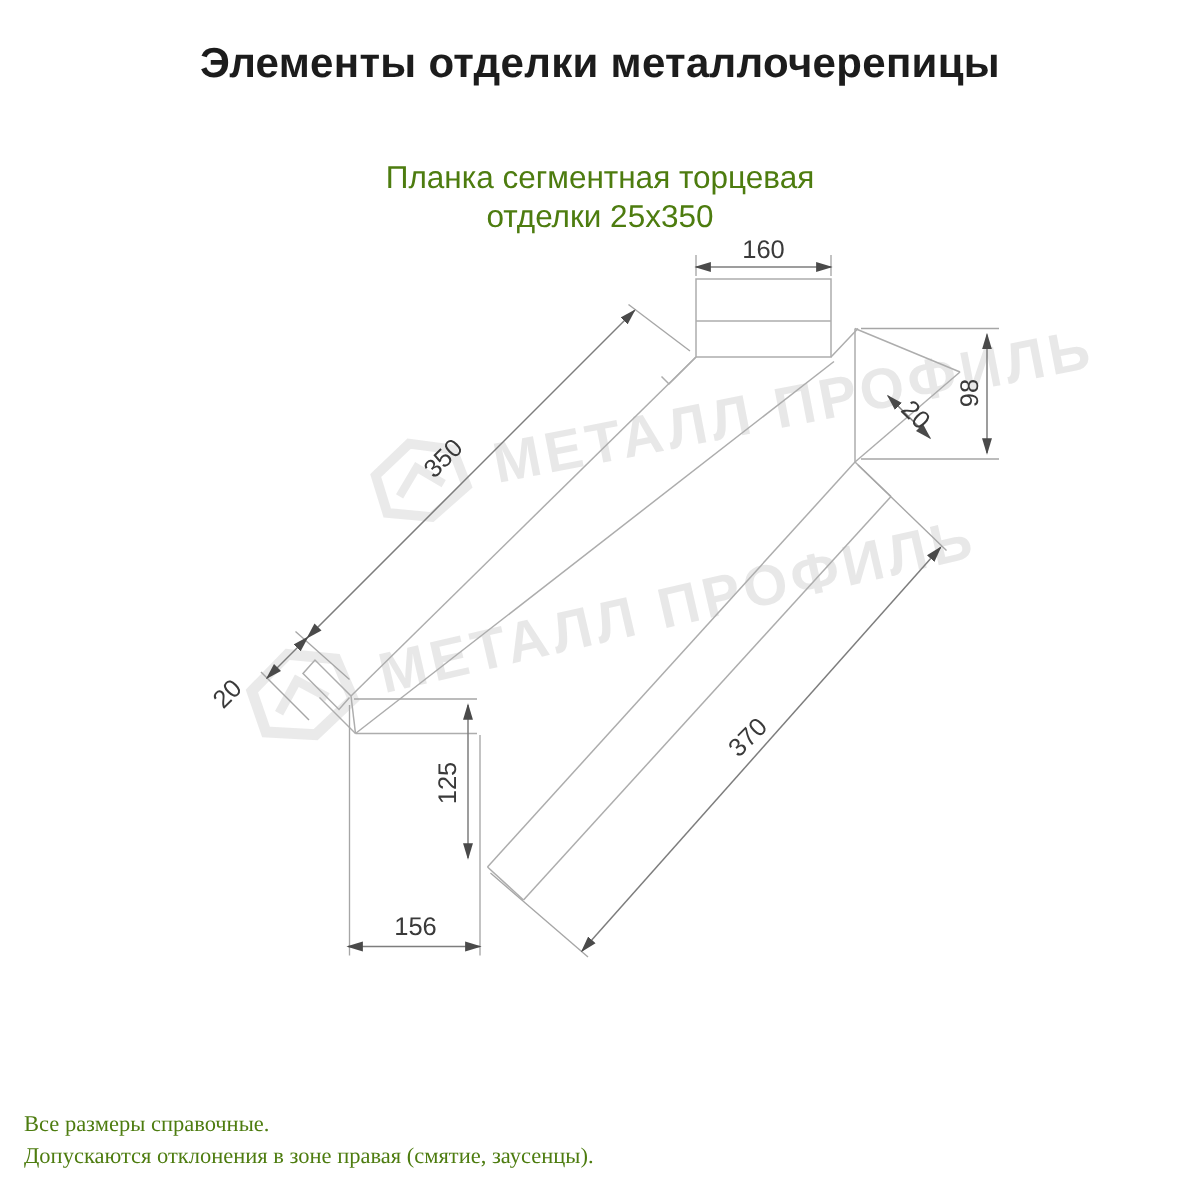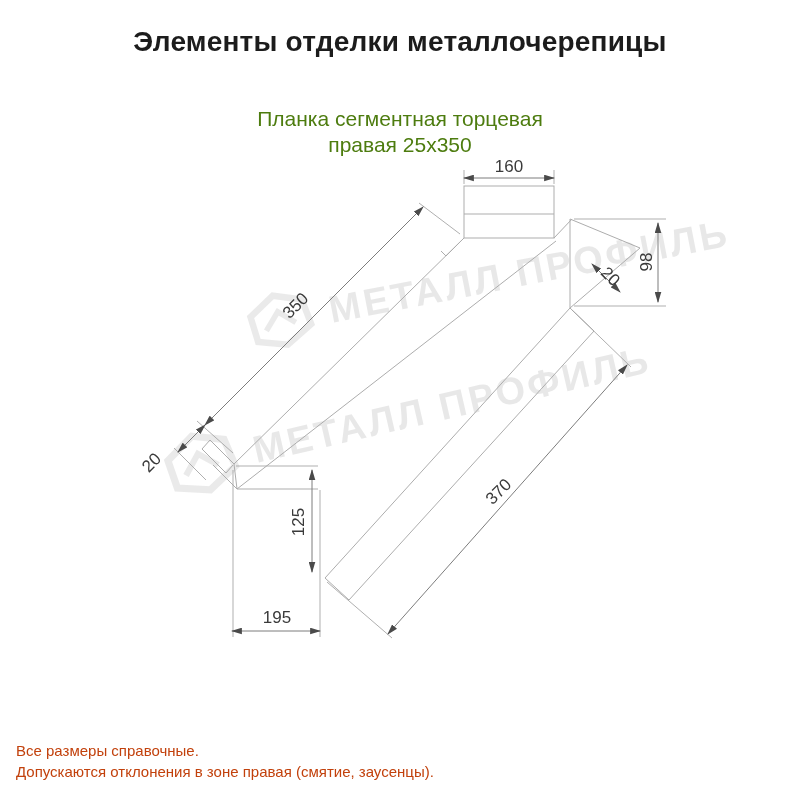--- a/index.html
+++ b/index.html
@@ -49,33 +49,33 @@
     font-size:17px; color:#3a3a3a;
     white-space:nowrap;
     transform:translate(-50%,-50%);
   }
   .rot-m45 { transform:translate(-50%,-50%) rotate(-45deg); }
   .rot-p45 { transform:translate(-50%,-50%) rotate(45deg); }
   .rot-m90 { transform:translate(-50%,-50%) rotate(-90deg); }
 
   .footer-note {
     position:absolute; left:16px; top:740px;
-    font-size:15px; color:#c2410c; line-height:21px;
+    font-size:15px; color:#4d7c0f; line-height:21px;font-family:Liberation Serif, serif;
   }
 </style>
 </head>
 <body>
 
 <div class="stage">
 
   <div class="page-title">Элементы отделки металлочерепицы</div>
 
   <div class="drawing-subtitle">
     <div>Планка сегментная торцевая</div>
-    <div>правая 25х350</div>
+    <div>отделки 25х350</div>
   </div>
 
   <div class="watermark wm-1">
     <svg width="74" height="62" viewBox="0 0 80 66">
       <polygon points="10,24 38,6 68,16 73,44 44,61 13,52" fill="none" stroke="rgba(90,90,90,0.13)" stroke-width="7"></polygon>
       <path d="M24,42 L40,24 L57,39" fill="none" stroke="rgba(90,90,90,0.13)" stroke-width="6"></path>
     </svg>
     <span class="wm-text">МЕТАЛЛ ПРОФИЛЬ</span>
   </div>
 
@@ -155,20 +155,20 @@
     </g>
   </svg>
 
   <span class="dim-label" style="left:509px; top:167px;">160</span>
   <span class="dim-label rot-m45" style="left:296px; top:306px;">350</span>
   <span class="dim-label rot-m45" style="left:152px; top:463px;">20</span>
   <span class="dim-label rot-m90" style="left:647px; top:262px;">98</span>
   <span class="dim-label rot-p45" style="left:610px; top:277px;">20</span>
   <span class="dim-label rot-m45" style="left:499px; top:492px;">370</span>
   <span class="dim-label rot-m90" style="left:299px; top:522px;">125</span>
-  <span class="dim-label" style="left:277px; top:618px;">195</span>
+  <span class="dim-label" style="left:277px; top:618px;">156</span>
 
   <div class="footer-note">
     <div>Все размеры справочные.</div>
     <div>Допускаются отклонения в зоне правая (смятие, заусенцы).</div>
   </div>
 
 </div>
 
 </body></html>

